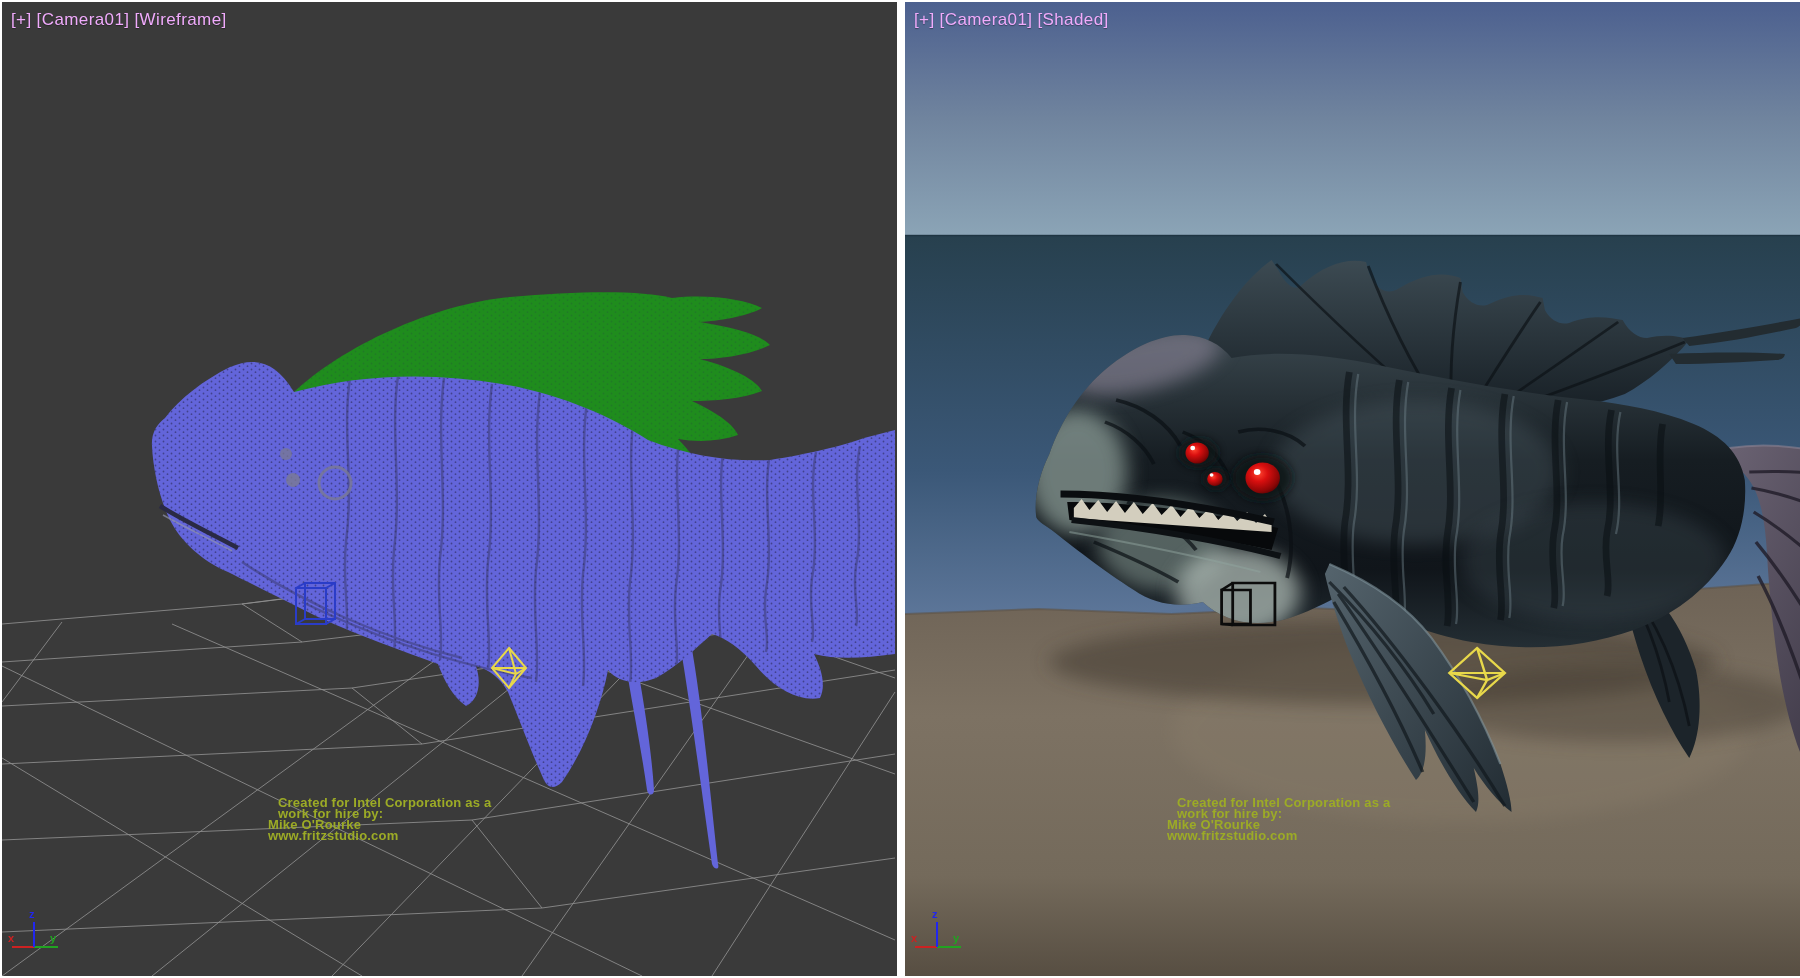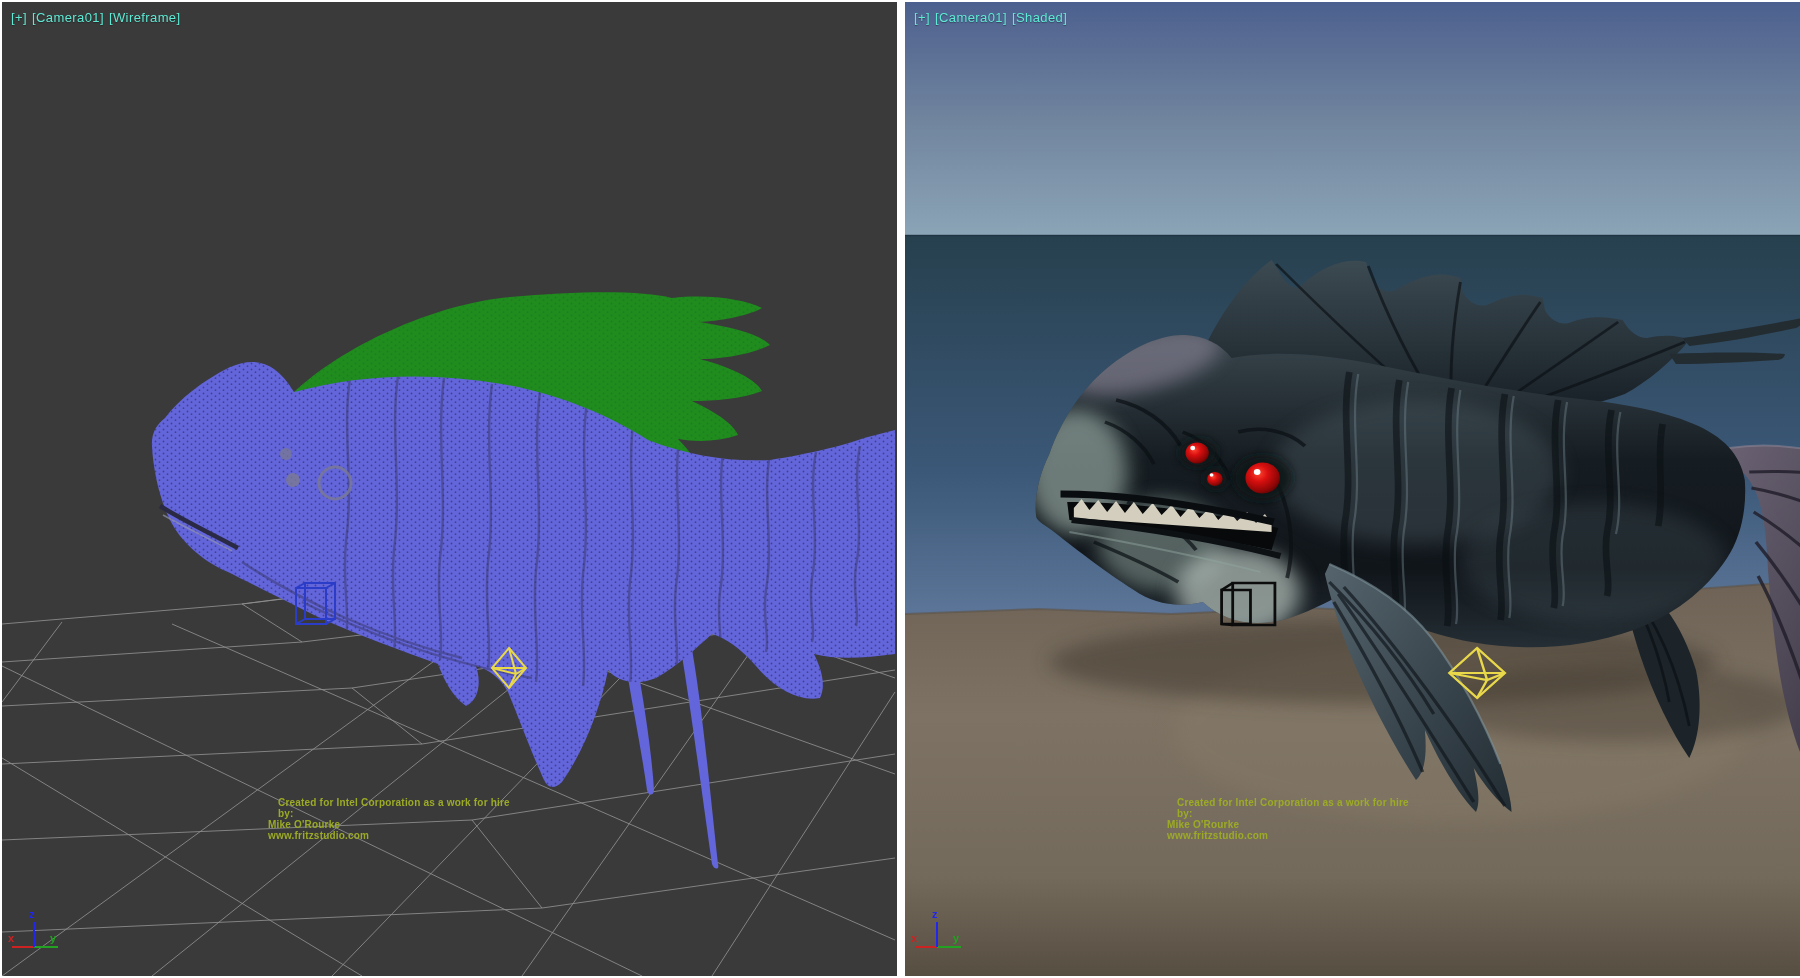--- a/index.html
+++ b/index.html
@@ -3,25 +3,25 @@
 <meta charset="utf-8">
 <style>
   html,body{margin:0;padding:0;background:#ffffff;}
   .stage{position:relative;width:1800px;height:978px;background:#ffffff;overflow:hidden;
          font-family:"Liberation Sans",sans-serif;}
   .viewport{position:absolute;top:2px;height:974px;overflow:hidden;}
   .viewport.left{left:2px;width:895px;background:#3a3a3a;}
   .viewport.right{left:905px;width:992px;background:#27404e;}
   .splitter{position:absolute;left:897px;top:0;width:8px;height:978px;background:#ffffff;cursor:ew-resize;}
   .scene{position:absolute;left:0;top:0;width:100%;height:100%;display:block;}
-  .vp-label{position:absolute;top:8px;left:9px;font-size:13px;letter-spacing:.4px;
-            color:#5eead4;white-space:nowrap;text-shadow:0 1px 1px rgba(0,0,0,.35);}
+  .vp-label{position:absolute;top:8px;left:9px;font-size:17px;letter-spacing:.4px;
+            color:#f0abfc;white-space:nowrap;text-shadow:0 1px 1px rgba(0,0,0,.35);}
   .vp-label span{margin-right:5px;cursor:pointer;}
   .watermark{position:absolute;left:266px;top:795px;width:250px;
-             font-size:10px;font-weight:bold;line-height:11px;color:#9cab26;letter-spacing:.2px;}
+             font-size:13px;font-weight:bold;line-height:11px;color:#9cab26;letter-spacing:.2px;}
   .watermark .wm1{margin-left:10px;}
   .tripod{position:absolute;left:4px;top:902px;width:64px;height:62px;overflow:visible;}
   .tripod text{font-size:11px;font-weight:bold;font-family:"Liberation Sans",sans-serif;}
 </style>
 </head>
 <body>
 
 <div class="stage">
 
   <div class="viewport left">

